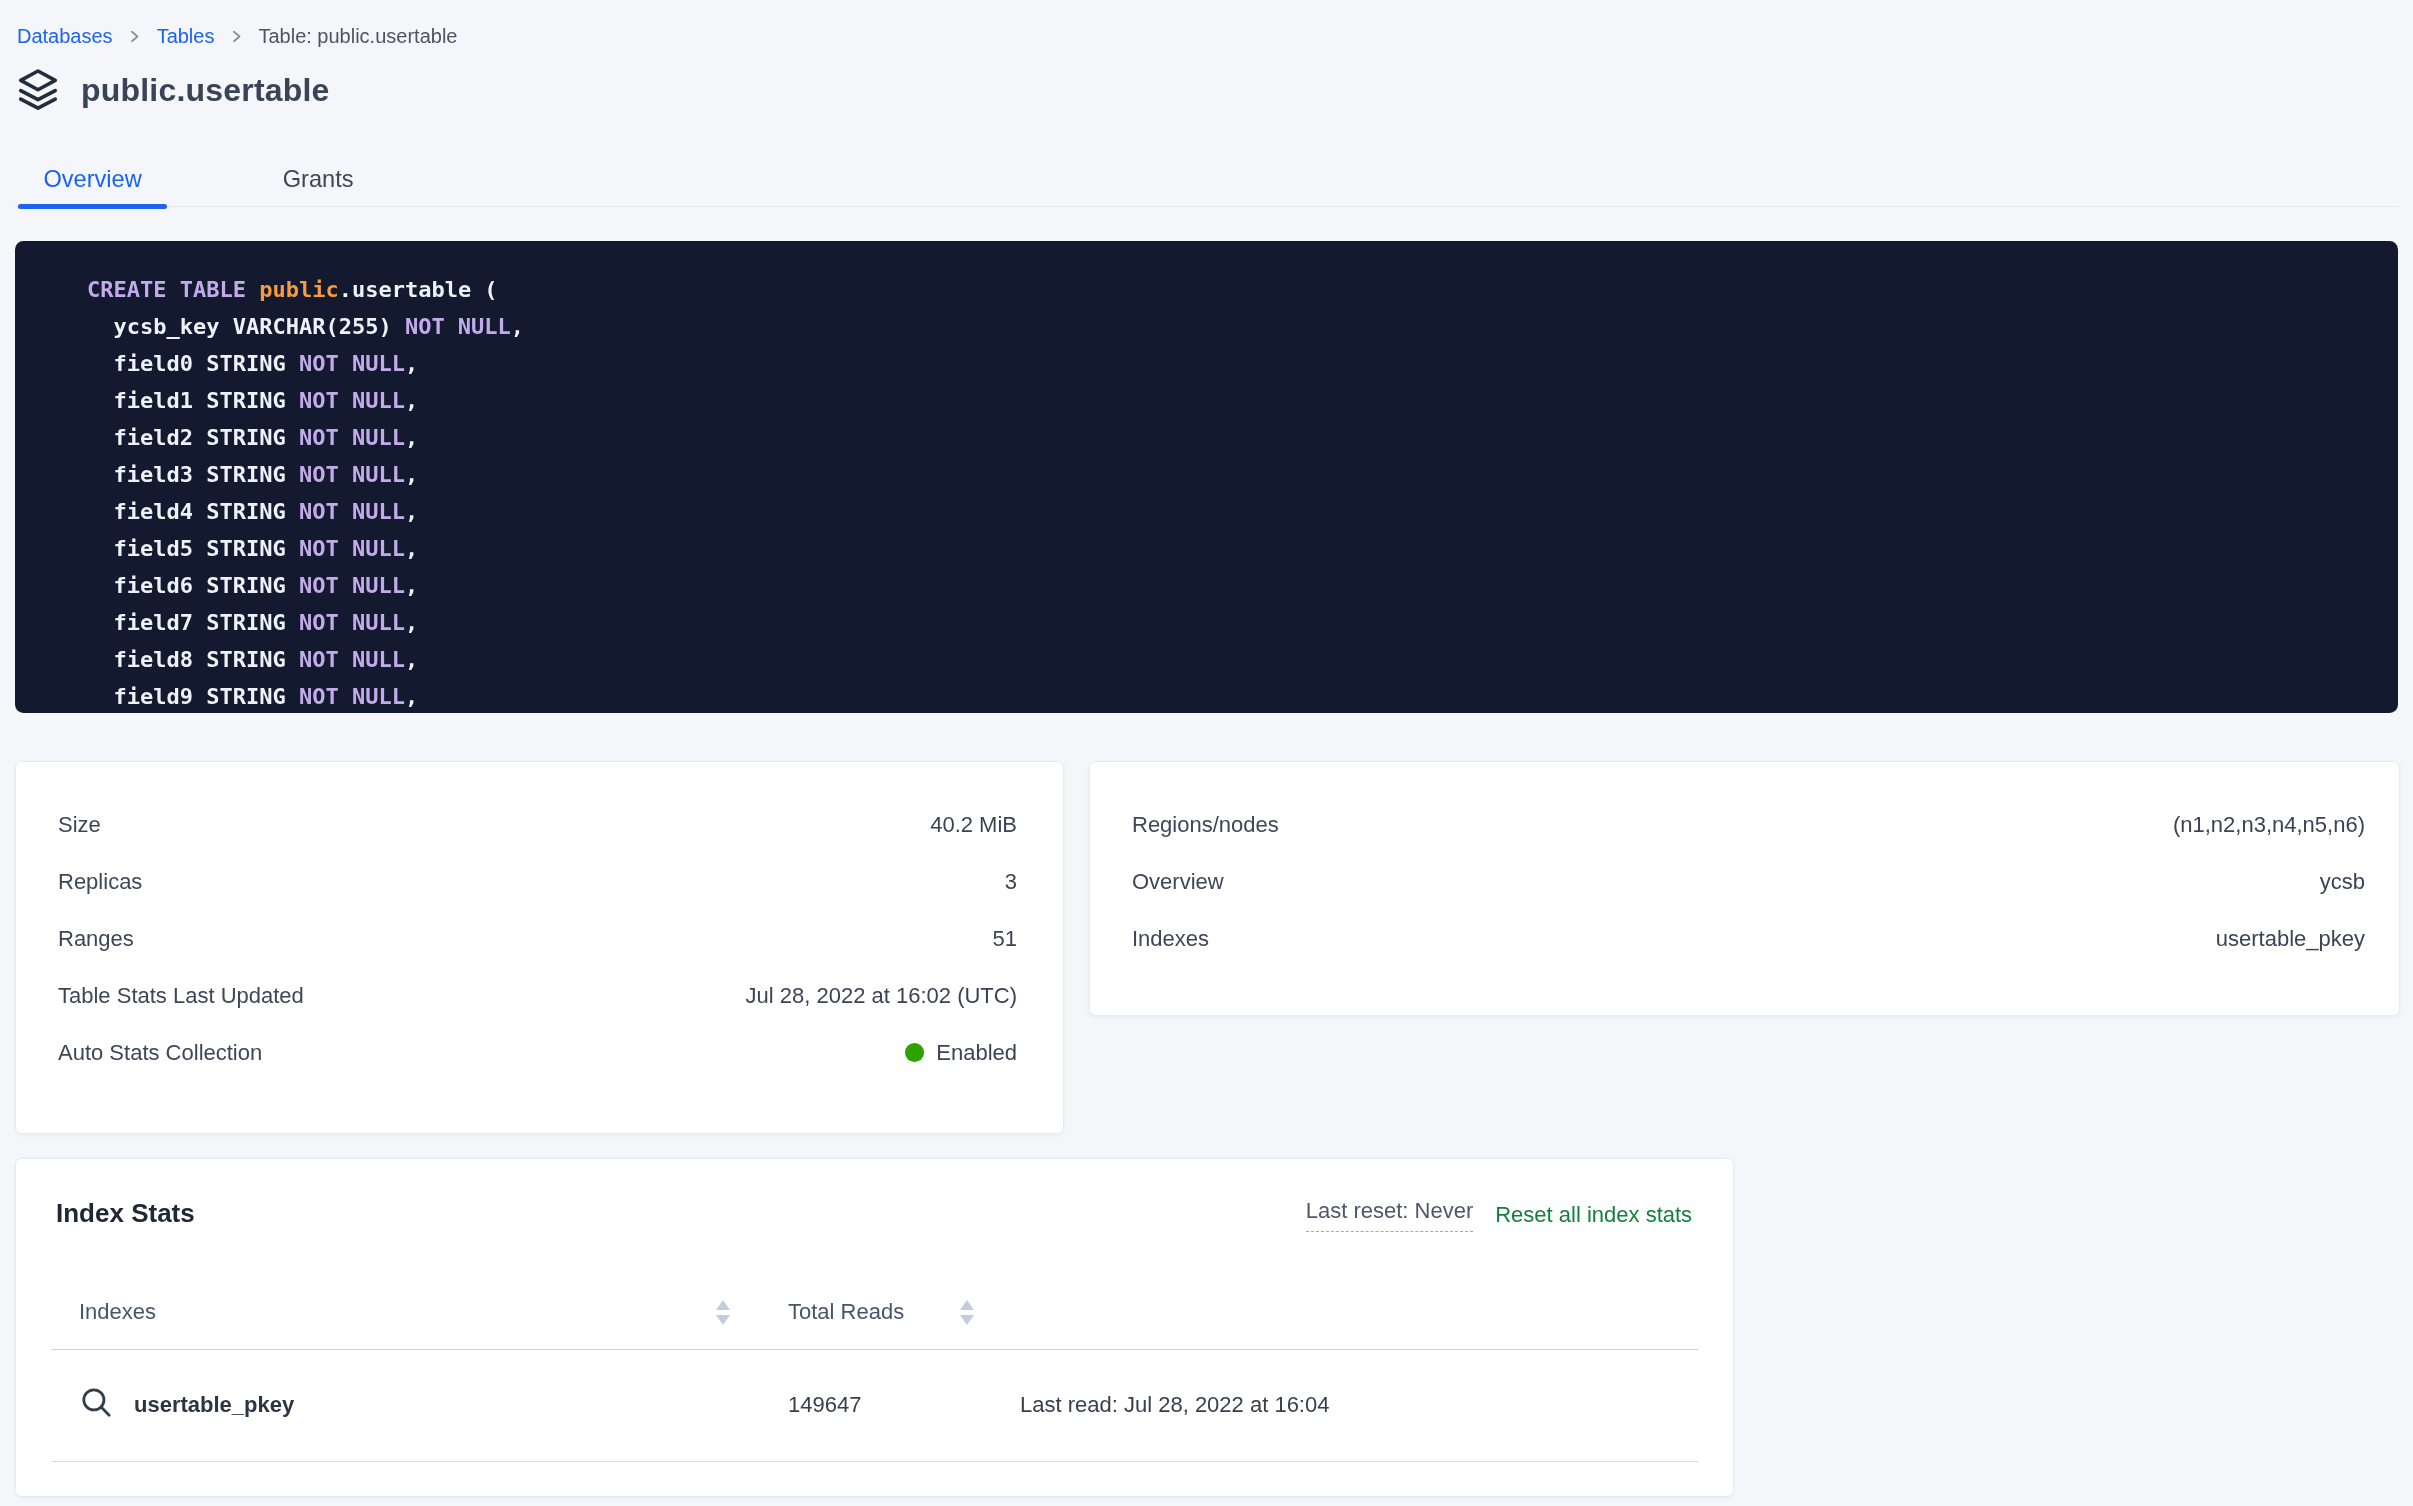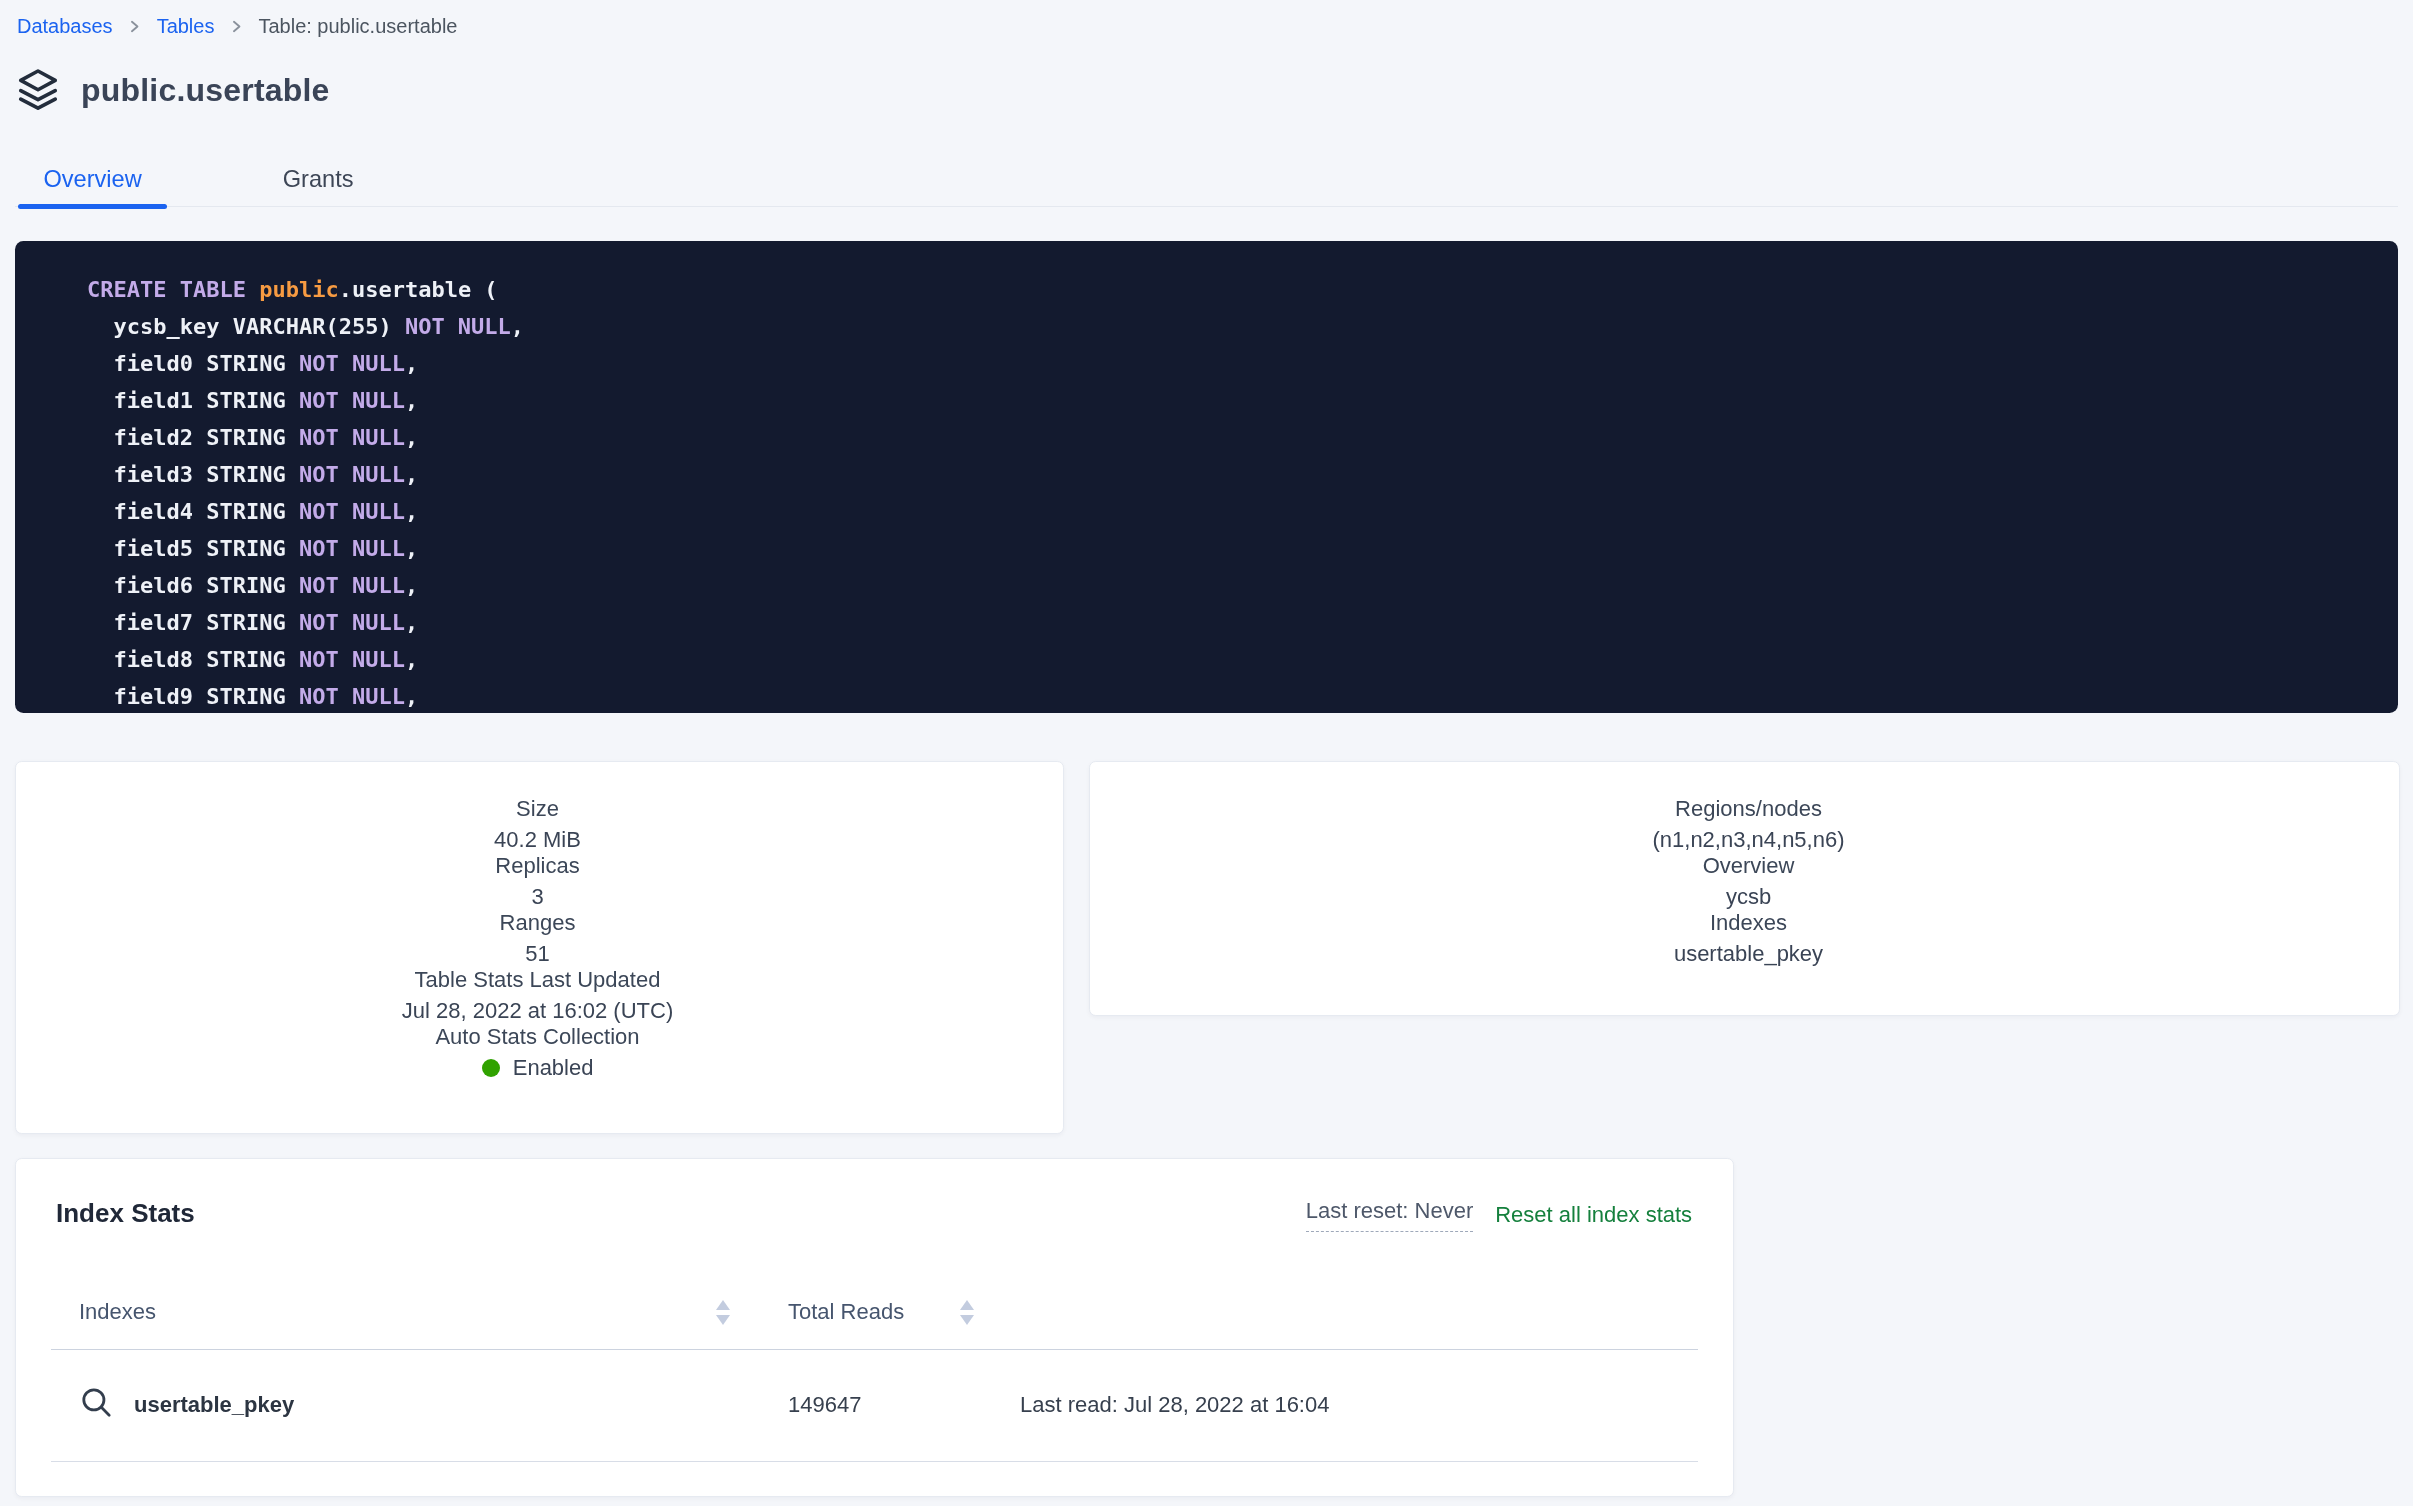--- a/index.html
+++ b/index.html
@@ -6,21 +6,21 @@
   html,body { width:2413px; height:1506px; overflow:hidden; }
   body {
     position:relative;
     background:#f4f6fa;
     font-family:"Liberation Sans", sans-serif;
     color:#3c4758;
   }
 
   
   .breadcrumb {
-    position:absolute; left:17px; top:9px; height:34px;
+    position:absolute; left:17px; top:19px; height:34px;
     display:flex; align-items:center; gap:13.5px; font-size:20px;
   }
   .crumb-link { color:#1b63f0; cursor:pointer; }
   .crumb-current { color:#4c5560; }
   .crumb-sep { display:flex; align-items:center; }
 
   
   .title-row {
     position:absolute; left:15px; top:66px;
     display:flex; align-items:center; gap:20px;
@@ -63,21 +63,21 @@
   
   .card {
     position:absolute; background:#ffffff;
     border:1.7px solid #e6eaf1; border-radius:6.7px;
     box-shadow:0 1.7px 4.2px rgba(20,30,60,0.04);
   }
   .card-left  { left:15px;  top:761px; width:1049px; height:373px; padding:34px 46px 0 42px; }
   .card-right { left:1089px; top:761px; width:1311px; height:255px; padding:34px 34px 0 42px; }
   .stat-row {
     height:57px; display:flex; justify-content:space-between; align-items:center;
-    font-size:22px; color:#3c4758;flex-direction:column;
+    font-size:22px; color:#3c4758;
   }
   .stat-value { display:flex; align-items:center; color:#3a4455; }
   .status-dot {
     width:18.6px; height:18.6px; border-radius:50%;
     background:#30a200; margin-right:12.6px; display:inline-block;
   }
 
   
   .index-card {
     position:absolute; left:15px; top:1158px; width:1719px; height:339px;

